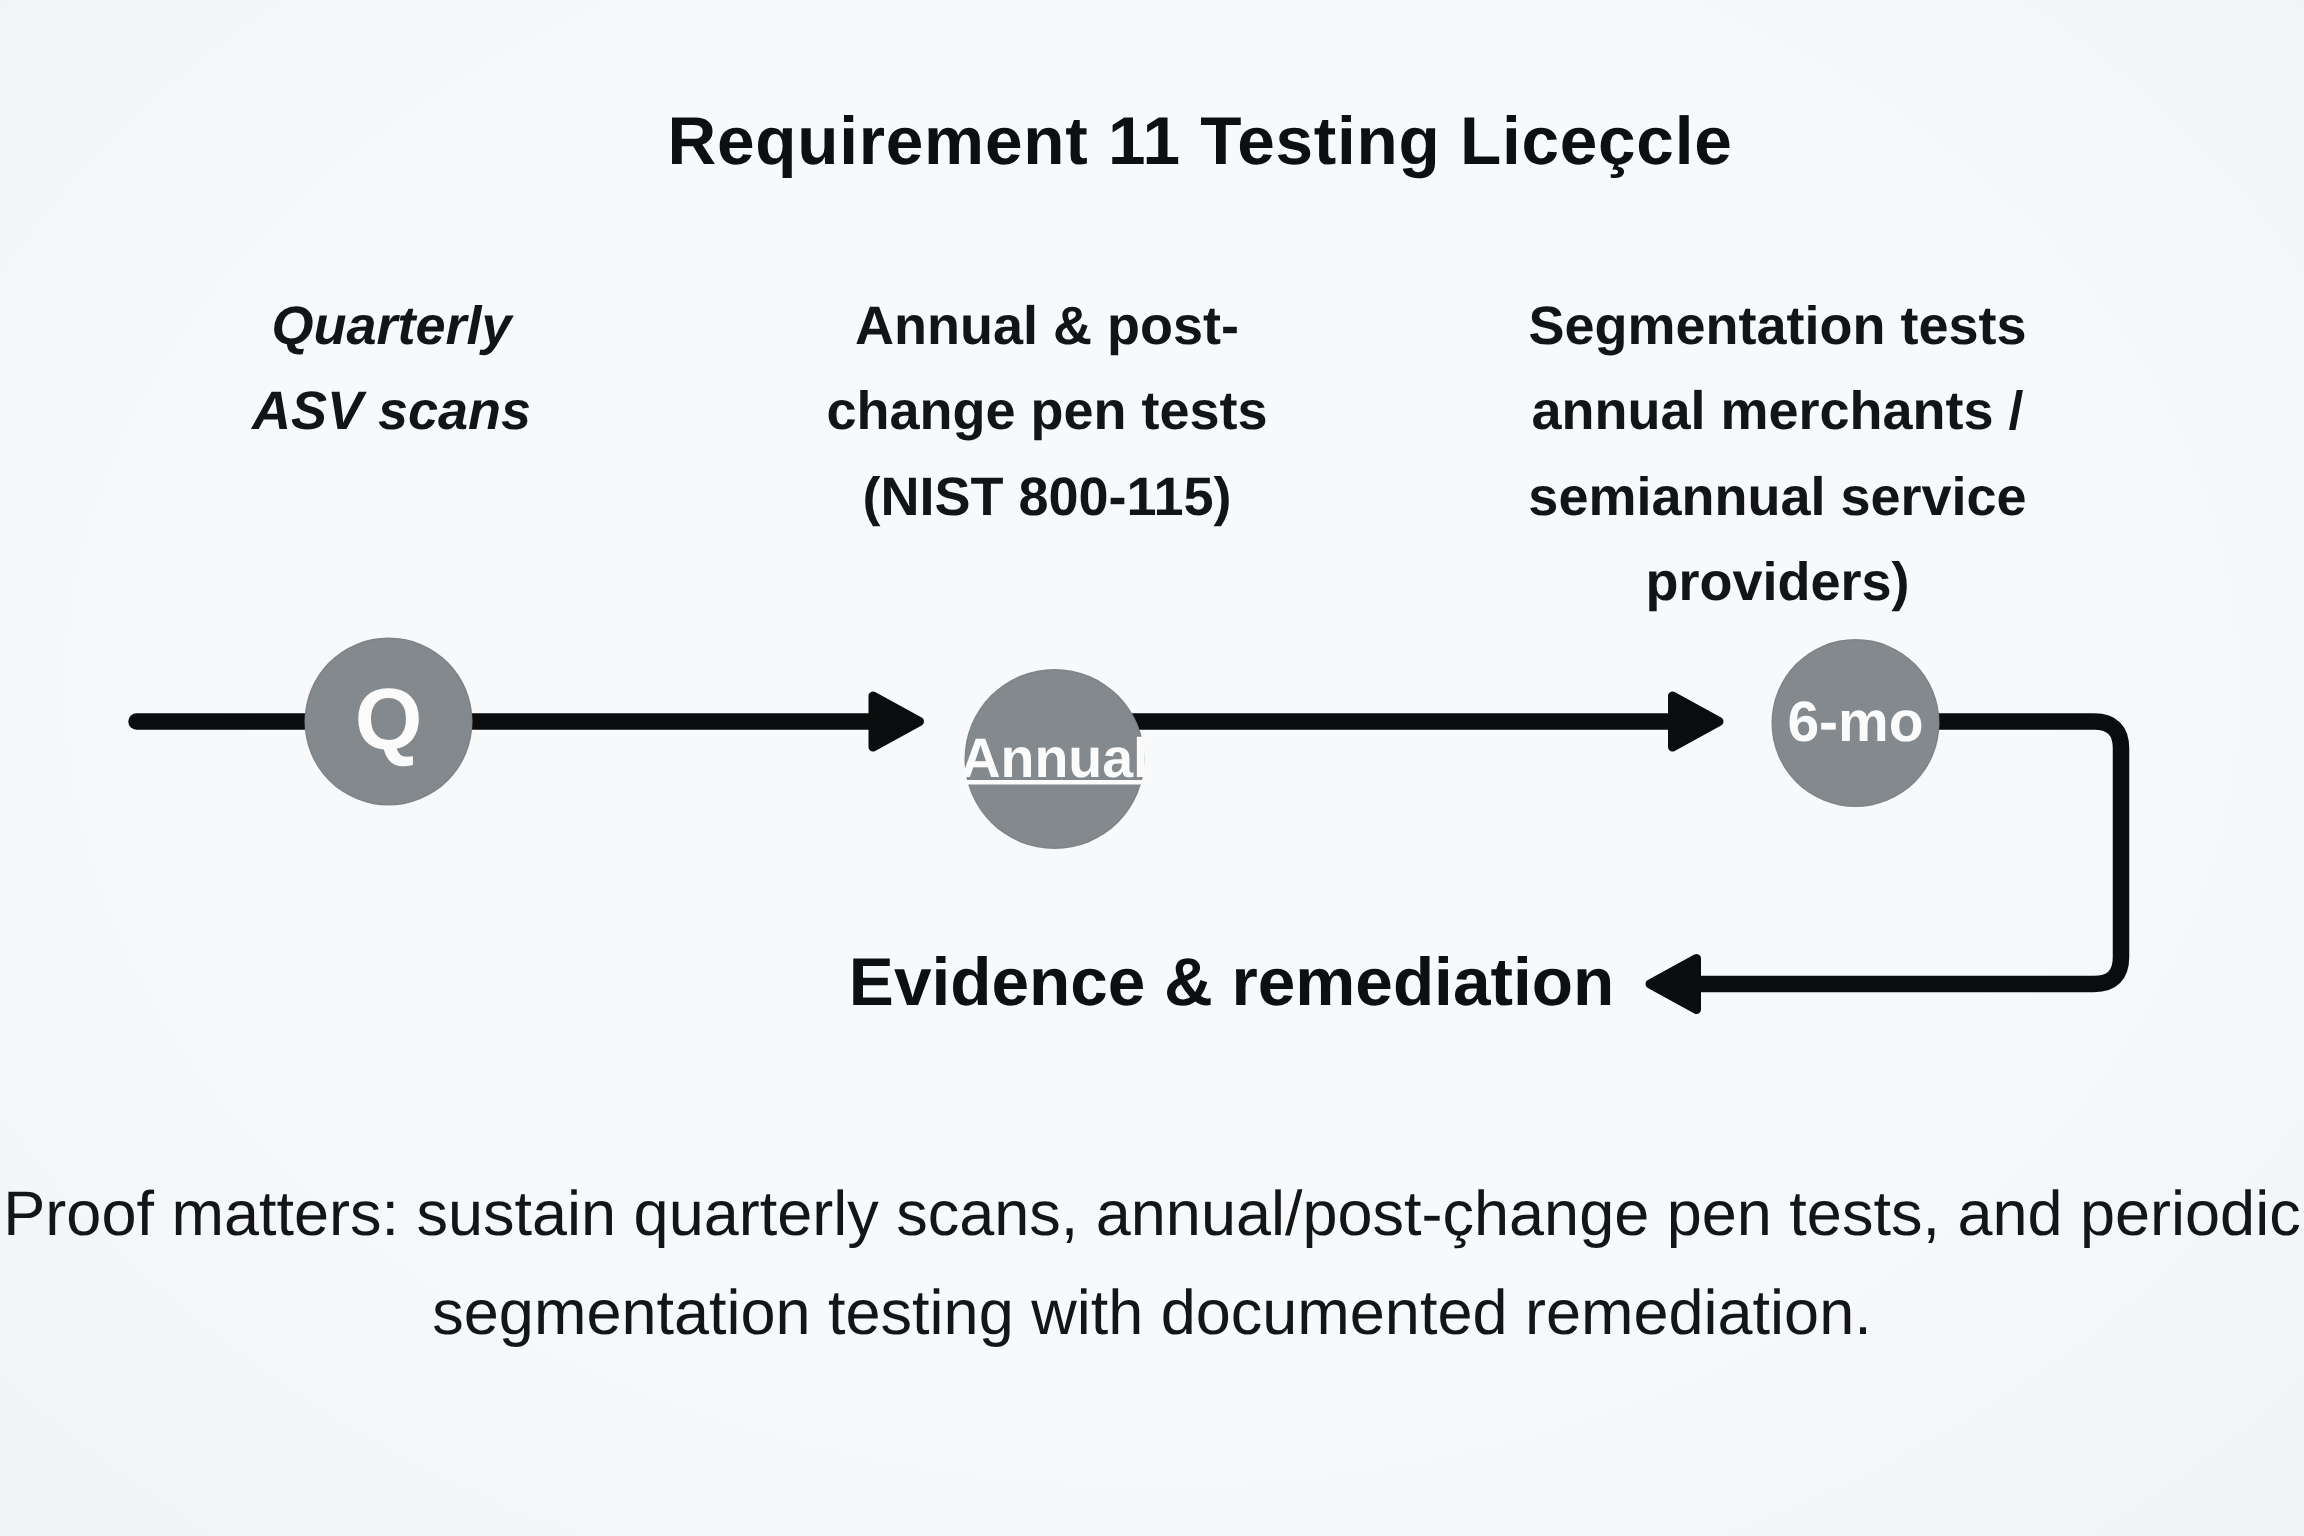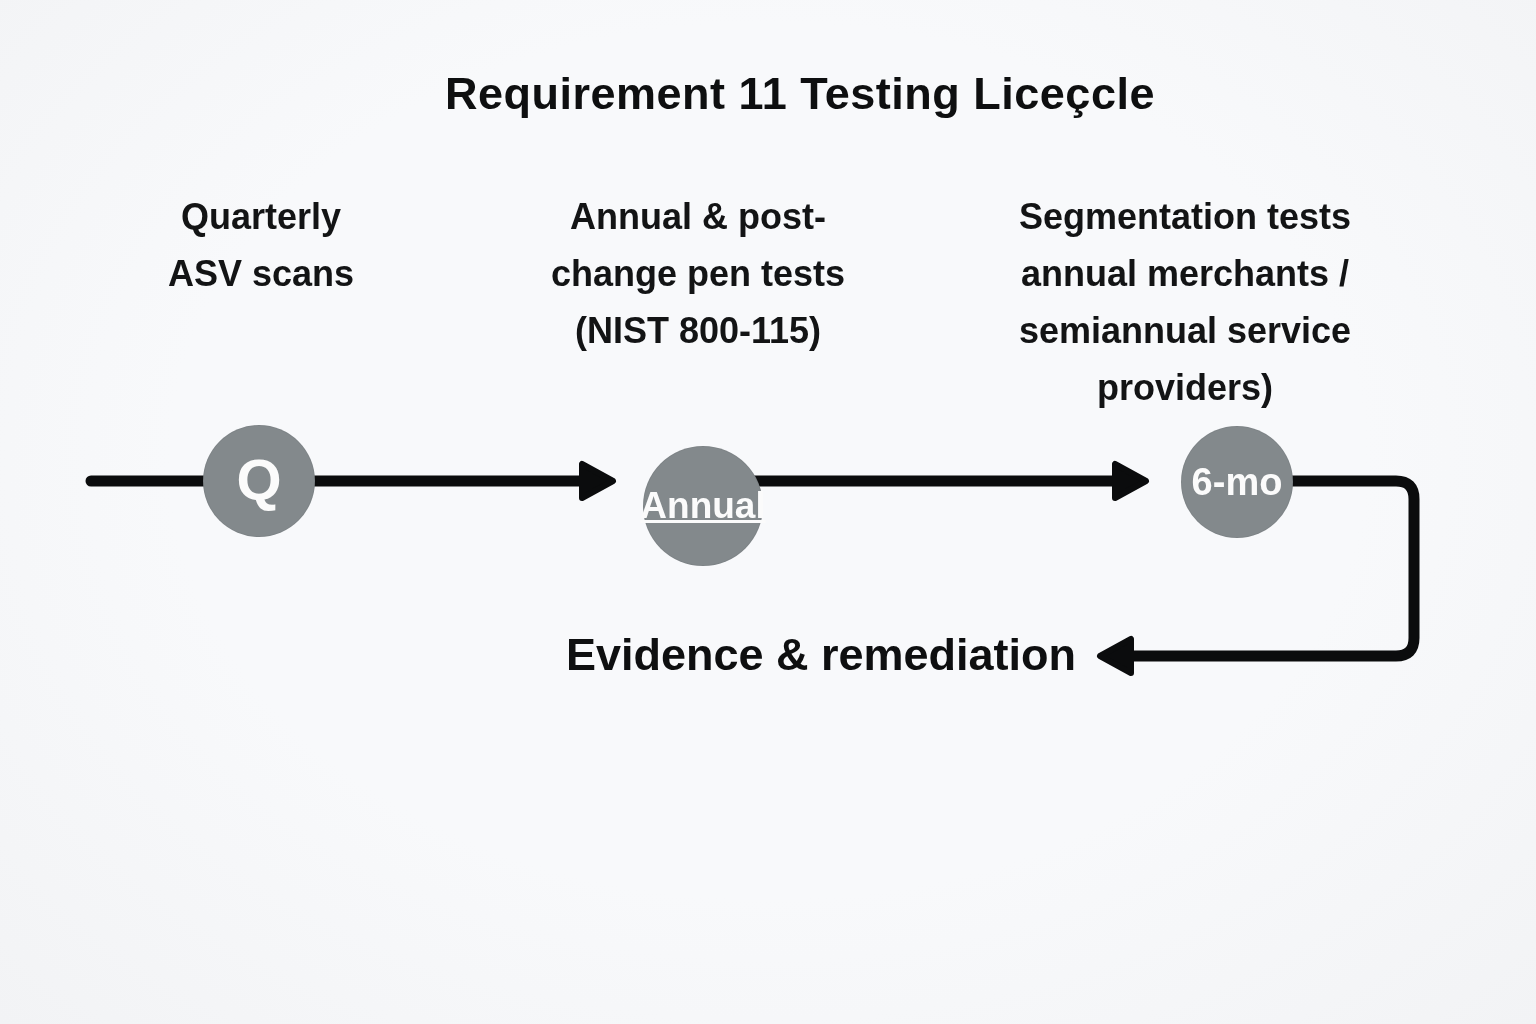--- a/index.html
+++ b/index.html
@@ -33,21 +33,21 @@
     position: absolute;
     top: 188px;
     transform: translateX(-50%);
     text-align: center;
     font-size: 36px;
     font-weight: 700;
     line-height: 57px;
     white-space: pre-line;
     color: #131415;
   }
-  .stage-label.s1 { left: 261px; }
+  .stage-label.s1 { left: 261px; font-style: italic; }
   .stage-label.s2 { left: 698px; }
   .stage-label.s3 { left: 1185px; }
   svg.flow {
     position: absolute;
     top: 0;
     left: 0;
   }
   .node {
     position: absolute;
     border-radius: 50%;
@@ -136,14 +136,15 @@
   </div>
   <div class="node annual">
     <span>Annual</span>
   </div>
   <div class="node sixmo">
     <span>6-mo</span>
   </div>
 
   <div class="evidence">Evidence &amp; remediation</div>
 
+  <p class="footer">Proof matters: sustain quarterly scans, annual/post-çhange pen tests, and periodic segmentation testing with documented remediation.</p>
 
 </div>
 
 </body></html>

